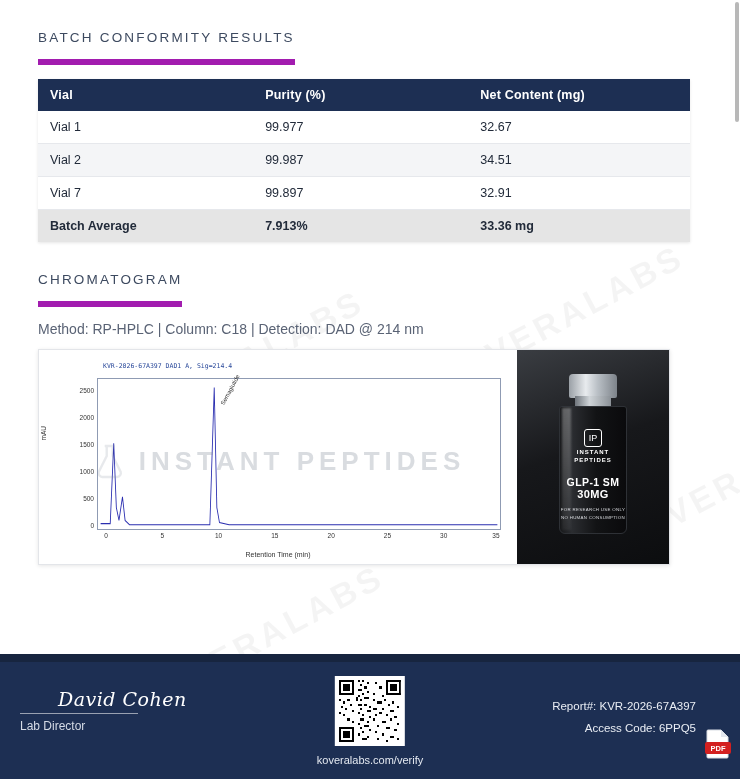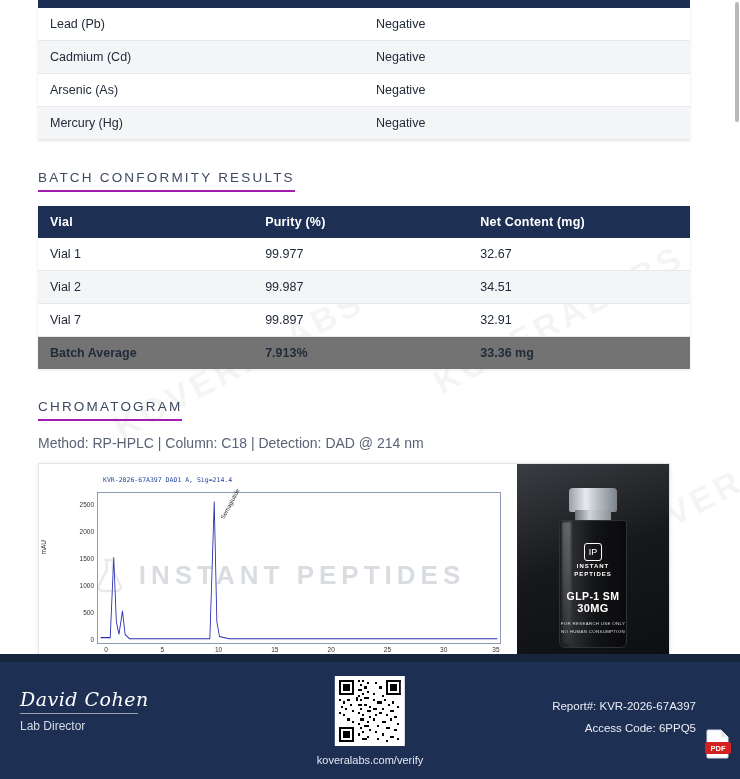--- a/index.html
+++ b/index.html
@@ -65,30 +65,30 @@
     height: 8px;
     background: #1d2f53;
     width: 652px;
   }
   
   .section-title {
     font-size: 13.5px;
     letter-spacing: 2.2px;
     color: #3d4a60;
     font-weight: 400;
-    padding-bottom: 5px;
-    border-bottom: 2px solid #a21caf;
+    padding-bottom: 14px;
+    border-bottom: 6px solid #a21caf;
     display: inline-block;
     margin-top: 30px;
     margin-bottom: 14px;
   }
   
   .batch-tbl tr.total td {
     font-weight: 700;
-    background: #737373;
+    background: #e5e5e5;
     border-bottom: none;
     border-top: 1px solid #cfd4dd;
   }
   .tbl-shadow {
     box-shadow: 0 1px 3px rgba(0,0,0,0.10);
   }
   
   .chrom-method {
     font-size: 14px;
     color: #5a6375;
@@ -255,20 +255,21 @@
     position: absolute;
     left: 20px; top: 26px;
     width: 200px;
   }
   .sig-name {
     font-family: "DejaVu Serif", serif;
     font-style: italic;
     font-size: 19px;
     color: #ffffff;
     letter-spacing: .5px;
+    margin-left: 38px;
   }
   .sig-rule {
     width: 118px; height: 1px;
     background: rgba(255,255,255,.55);
     margin: 3px 0 5px;
   }
   .sig-role { font-size: 12px; color: #d5dbe6; }
   .qr-block {
     position: absolute;
     left: 50%; top: 14px;
@@ -317,43 +318,20 @@
   <div class="watermark-layer">
     <div class="wm" style="left:420px; top:300px;">KOVERALABS</div>
     <div class="wm" style="left:100px; top:345px;">KOVERALABS</div>
     <div class="wm" style="left:600px; top:460px;">KOVERALABS</div>
     <div class="wm" style="left:120px; top:620px;">KOVERALABS</div>
   </div>
 
   <div class="content">
     <div class="doc-body">
 
-      <div class="metals-wrap">
-        <div class="metals-head-strip"></div>
-        <table class="tbl tbl-shadow">
-          <tbody>
-            <tr>
-              <td style="width:50%">Lead (Pb)</td>
-              <td>Negative</td>
-            </tr>
-            <tr class="alt">
-              <td>Cadmium (Cd)</td>
-              <td>Negative</td>
-            </tr>
-            <tr>
-              <td>Arsenic (As)</td>
-              <td>Negative</td>
-            </tr>
-            <tr class="alt">
-              <td>Mercury (Hg)</td>
-              <td>Negative</td>
-            </tr>
-          </tbody>
-        </table>
-      </div>
 
       <div>
         <div class="section-title">BATCH CONFORMITY RESULTS</div>
         <table class="tbl batch-tbl tbl-shadow">
           <thead>
             <tr>
               <th style="width:33%">Vial</th>
               <th style="width:33%">Purity (%)</th>
               <th>Net Content (mg)</th>
             </tr>

